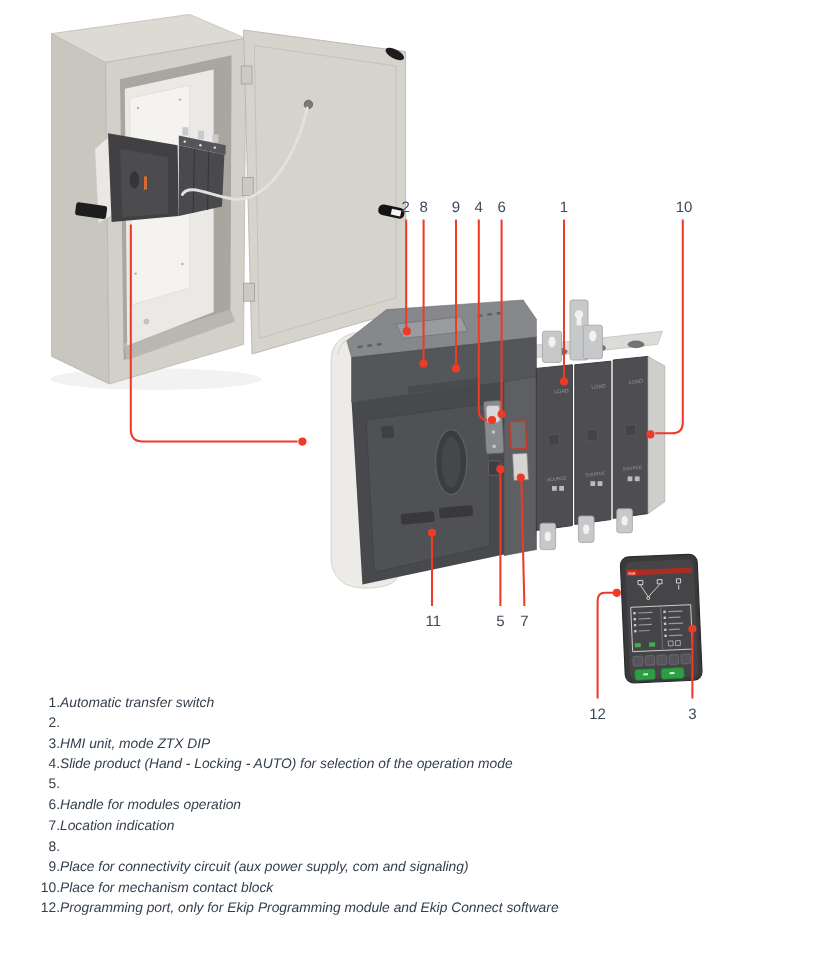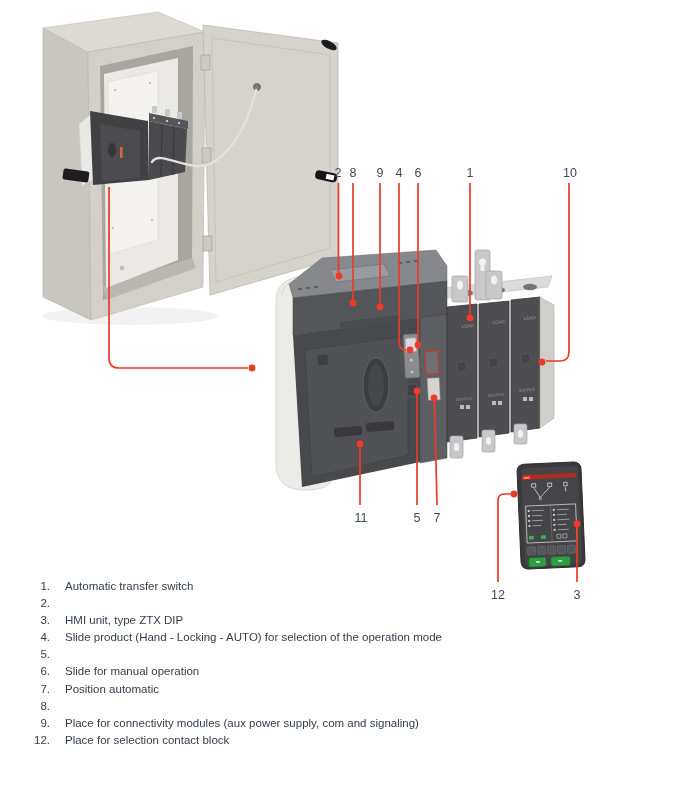--- a/index.html
+++ b/index.html
@@ -9,21 +9,21 @@
   }
   .figure-svg{position:absolute;left:0;top:0;}
   .callout-num{font-family:"Liberation Sans",sans-serif;font-size:12.5px;fill:#3d4a5b;}
   .micro{font-family:"Liberation Sans",sans-serif;fill:#97989b;}
   .legend{
     position:absolute;left:0;top:578px;width:699px;
     color:#333e4b;font-size:11.5px;line-height:17.1px;
   }
   .legend-row{display:flex;height:17.1px;align-items:center;}
   .legend-num{width:50px;text-align:right;flex:0 0 50px;}
-  .legend-text{margin-left:15px;white-space:nowrap;}
+  .legend-text{white-space:nowrap;font-style:italic;}
 </style>
 </head>
 <body>
 
 <div class="page">
 
 <svg class="figure-svg" width="699" height="612" viewBox="0 0 699 612">
 
   <g>
     <ellipse cx="130" cy="316" rx="88" ry="9" fill="#000000" opacity="0.05"></ellipse>
@@ -288,43 +288,47 @@
   <div class="legend">
     <div class="legend-row">
         <span class="legend-num">1.</span>
         <span class="legend-text">Automatic transfer switch</span>
       </div>
     <div class="legend-row">
         <span class="legend-num">2.</span>
       </div>
     <div class="legend-row">
         <span class="legend-num">3.</span>
-        <span class="legend-text">HMI unit, type ZTX DIP</span>
+        <span class="legend-text">HMI unit, mode ZTX DIP</span>
       </div>
     <div class="legend-row">
         <span class="legend-num">4.</span>
         <span class="legend-text">Slide product (Hand - Locking - AUTO) for selection of the operation mode</span>
       </div>
     <div class="legend-row">
         <span class="legend-num">5.</span>
       </div>
     <div class="legend-row">
         <span class="legend-num">6.</span>
-        <span class="legend-text">Slide for manual operation</span>
+        <span class="legend-text">Handle for modules operation</span>
       </div>
     <div class="legend-row">
         <span class="legend-num">7.</span>
-        <span class="legend-text">Position automatic</span>
+        <span class="legend-text">Location indication</span>
       </div>
     <div class="legend-row">
         <span class="legend-num">8.</span>
       </div>
     <div class="legend-row">
         <span class="legend-num">9.</span>
-        <span class="legend-text">Place for connectivity modules (aux power supply, com and signaling)</span>
+        <span class="legend-text">Place for connectivity circuit (aux power supply, com and signaling)</span>
+      </div>
+    <div class="legend-row">
+        <span class="legend-num">10.</span>
+        <span class="legend-text">Place for mechanism contact block</span>
       </div>
     <div class="legend-row">
         <span class="legend-num">12.</span>
-        <span class="legend-text">Place for selection contact block</span>
+        <span class="legend-text">Programming port, only for Ekip Programming module and Ekip Connect software</span>
       </div>
   </div>
 
 </div>
 
 </body></html>

